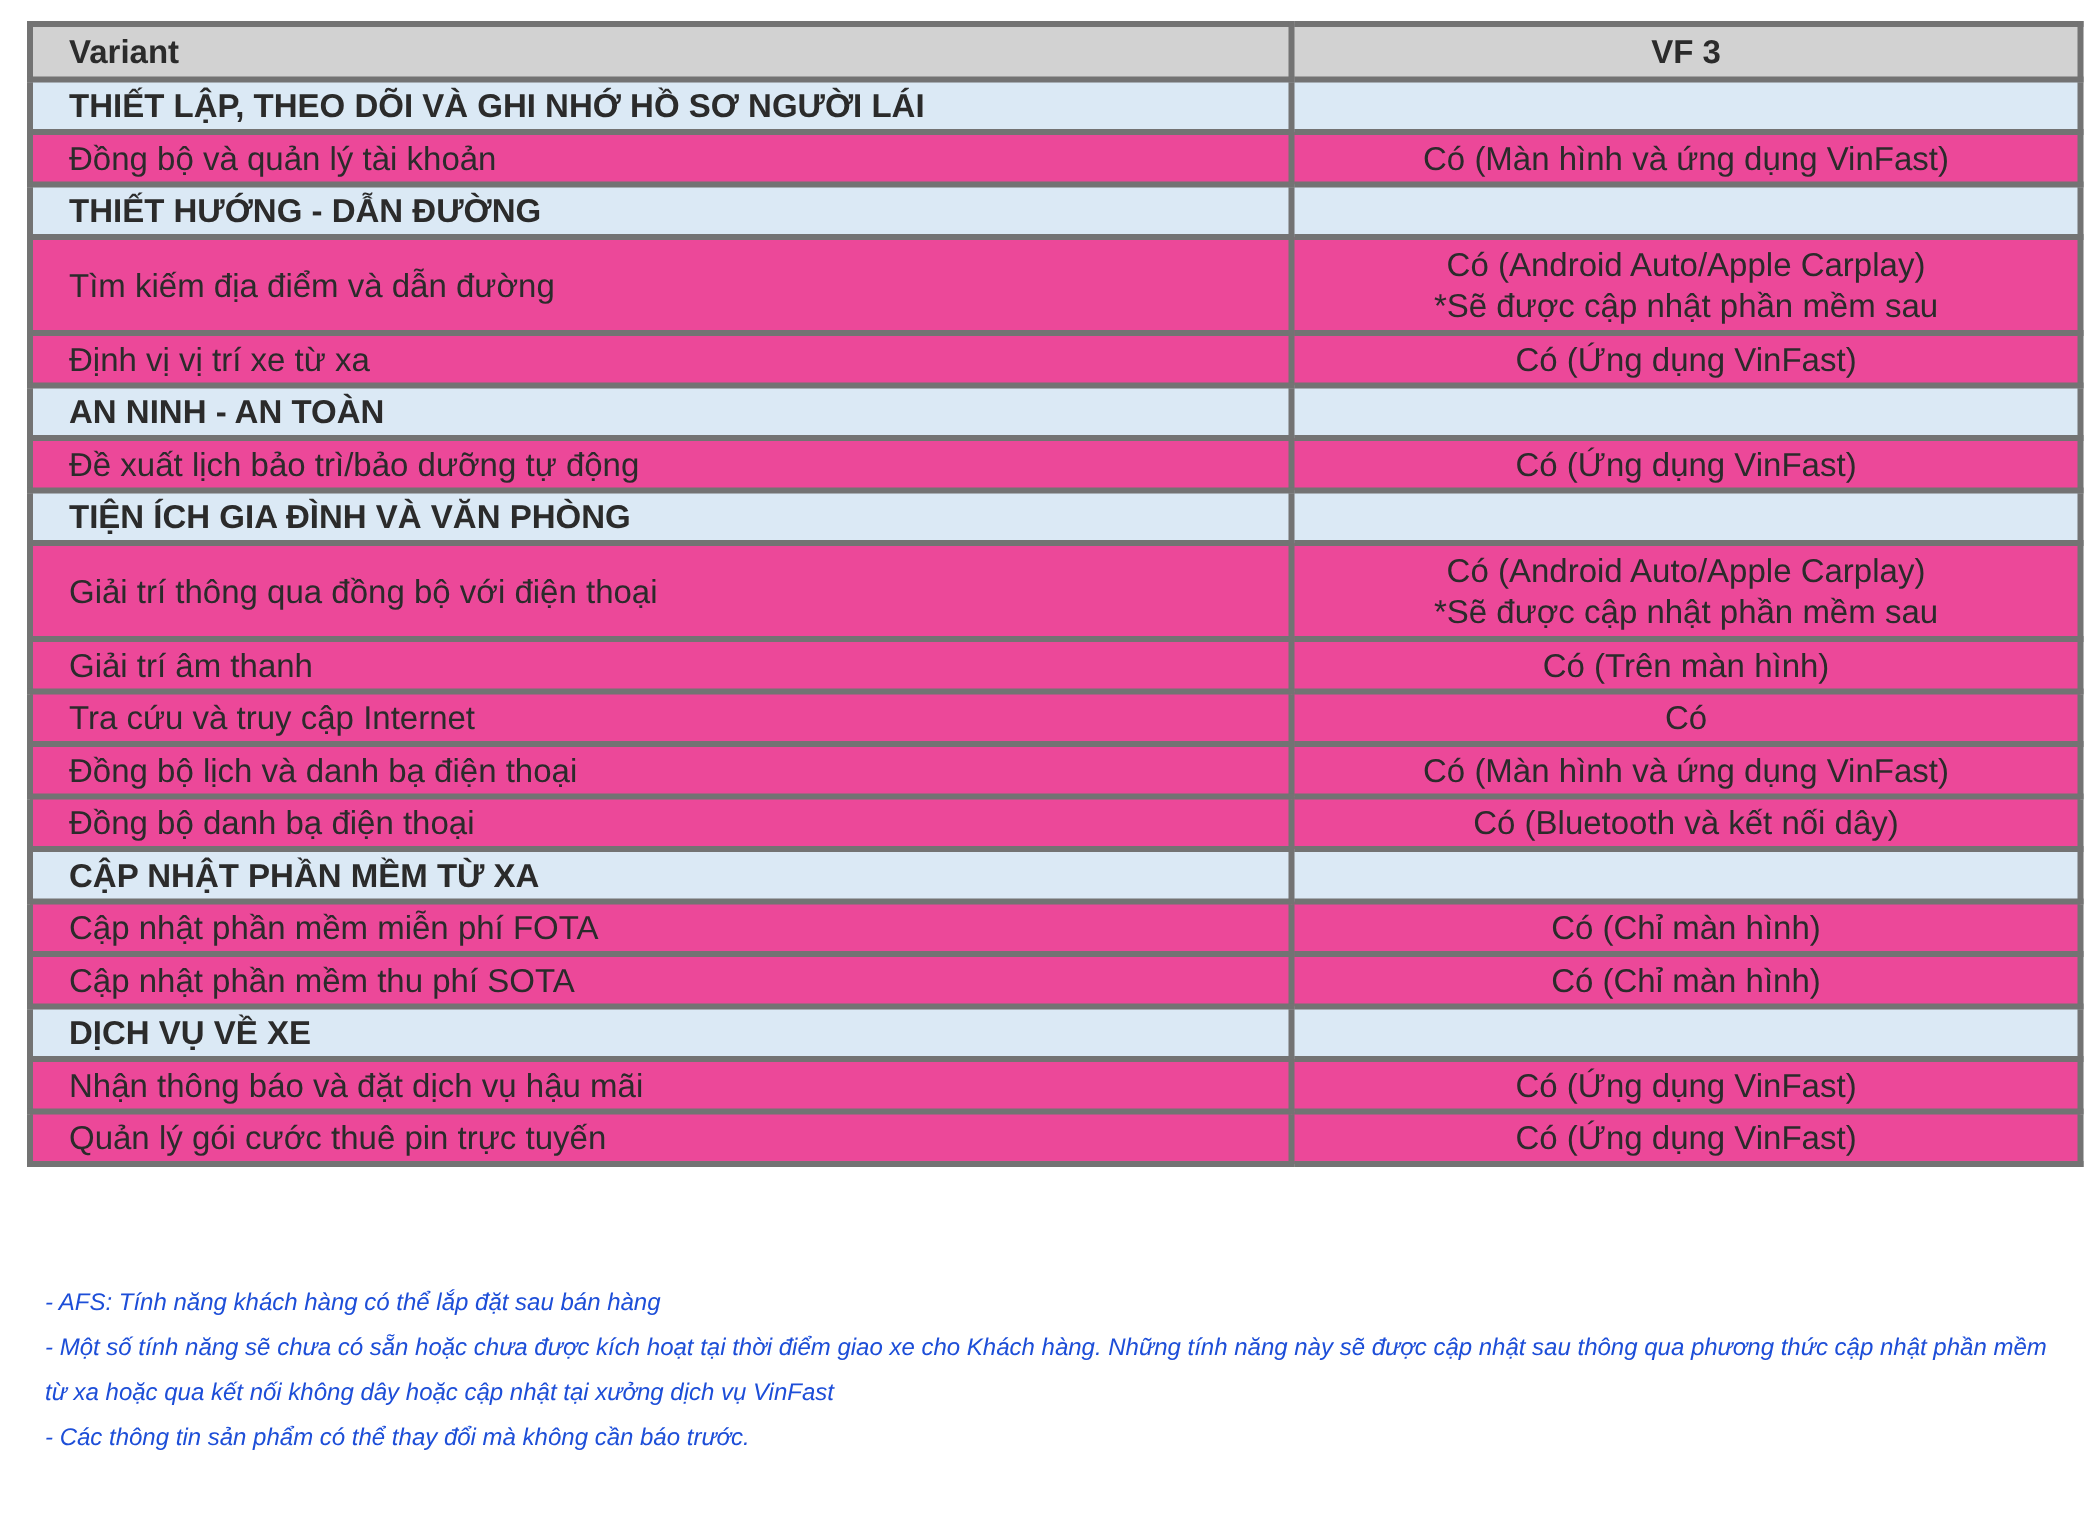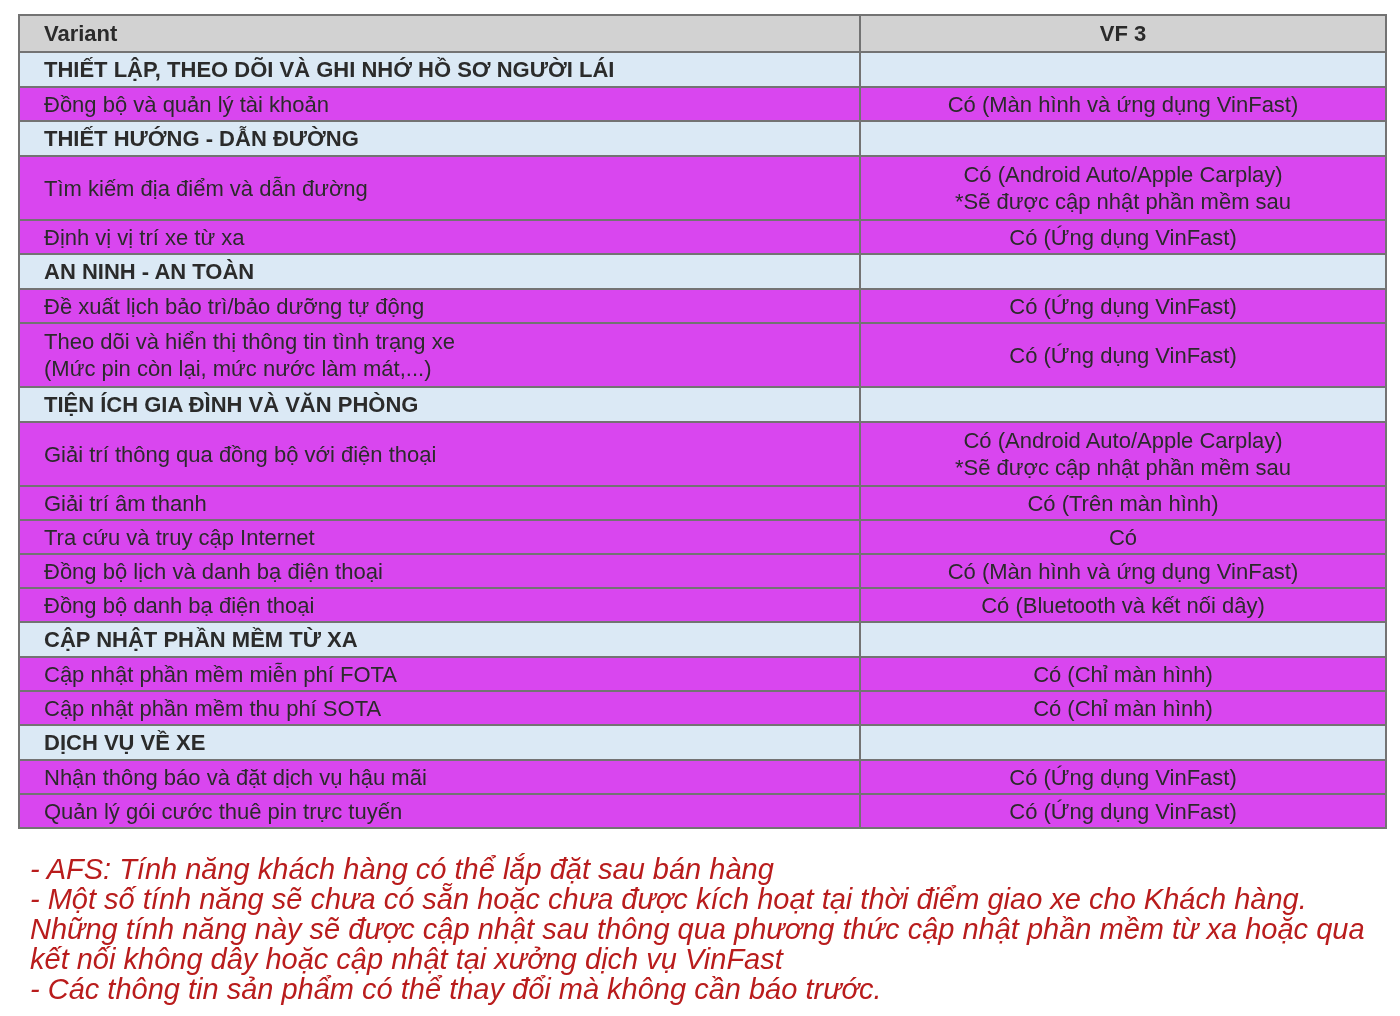--- a/index.html
+++ b/index.html
@@ -16,52 +16,52 @@
   table.spec-table {
     position: absolute;
     left: 18px;
     top: 14px;
     width: 1367px;
     border-collapse: collapse;
     table-layout: fixed;
     font-size: 22px;
   }
   .spec-table th, .spec-table td {
-    border: 2px solid #737373;
+    border: 4px solid #737373;
     vertical-align: middle;
     line-height: 27px;
     padding: 2px 0;
   }
   .spec-table col.col-feature { width: 841px; }
   .spec-table col.col-variant { width: 526px; }
   .spec-table thead tr { height: 37px; background: #d2d2d2; }
   .spec-table thead th { font-weight: bold; }
   .spec-table thead th.h-left { text-align: left; padding-left: 24px; }
   .spec-table thead th.h-right { text-align: center; }
   tr.section-row { height: 35px; background: #dbe9f5; }
   tr.section-row td.cell-label {
     font-weight: bold;
     text-align: left;
     padding-left: 24px;
     white-space: nowrap;
     margin-left: 28px;
   }
-  tr.feature-row { height: 34px; background: #d946ef; }
+  tr.feature-row { height: 34px; background: #ec4899; }
   tr.feature-row.tall { height: 64px; }
   td.cell-label { text-align: left; padding-left: 24px; }
   td.cell-value { text-align: center; }
   .notes {
     position: absolute;
     left: 30px;
     top: 854px;
     width: 1340px;
-    font-size: 29px;
+    font-size: 16px;
     line-height: 30px;
     font-style: italic;
-    color: #b91c1c;
+    color: #1d4ed8;
   }
   .notes p { margin: 0; }
 </style>
 </head>
 <body>
 
 <div class="page">
 
   <table class="spec-table">
     <colgroup>
@@ -94,24 +94,20 @@
         <tr class="feature-row">
           <td class="cell-label">Định vị vị trí xe từ xa</td>
           <td class="cell-value">Có (Ứng dụng VinFast)</td>
         </tr>
         <tr class="section-row">
           <td class="cell-label">AN NINH - AN TOÀN</td>
           <td class="cell-value"></td>
         </tr>
         <tr class="feature-row">
           <td class="cell-label">Đề xuất lịch bảo trì/bảo dưỡng tự động</td>
-          <td class="cell-value">Có (Ứng dụng VinFast)</td>
-        </tr>
-        <tr class="feature-row tall">
-          <td class="cell-label">Theo dõi và hiển thị thông tin tình trạng xe<br>(Mức pin còn lại, mức nước làm mát,...)</td>
           <td class="cell-value">Có (Ứng dụng VinFast)</td>
         </tr>
         <tr class="section-row">
           <td class="cell-label">TIỆN ÍCH GIA ĐÌNH VÀ VĂN PHÒNG</td>
           <td class="cell-value"></td>
         </tr>
         <tr class="feature-row tall">
           <td class="cell-label">Giải trí thông qua đồng bộ với điện thoại</td>
           <td class="cell-value">Có (Android Auto/Apple Carplay)<br>*Sẽ được cập nhật phần mềm sau</td>
         </tr>

